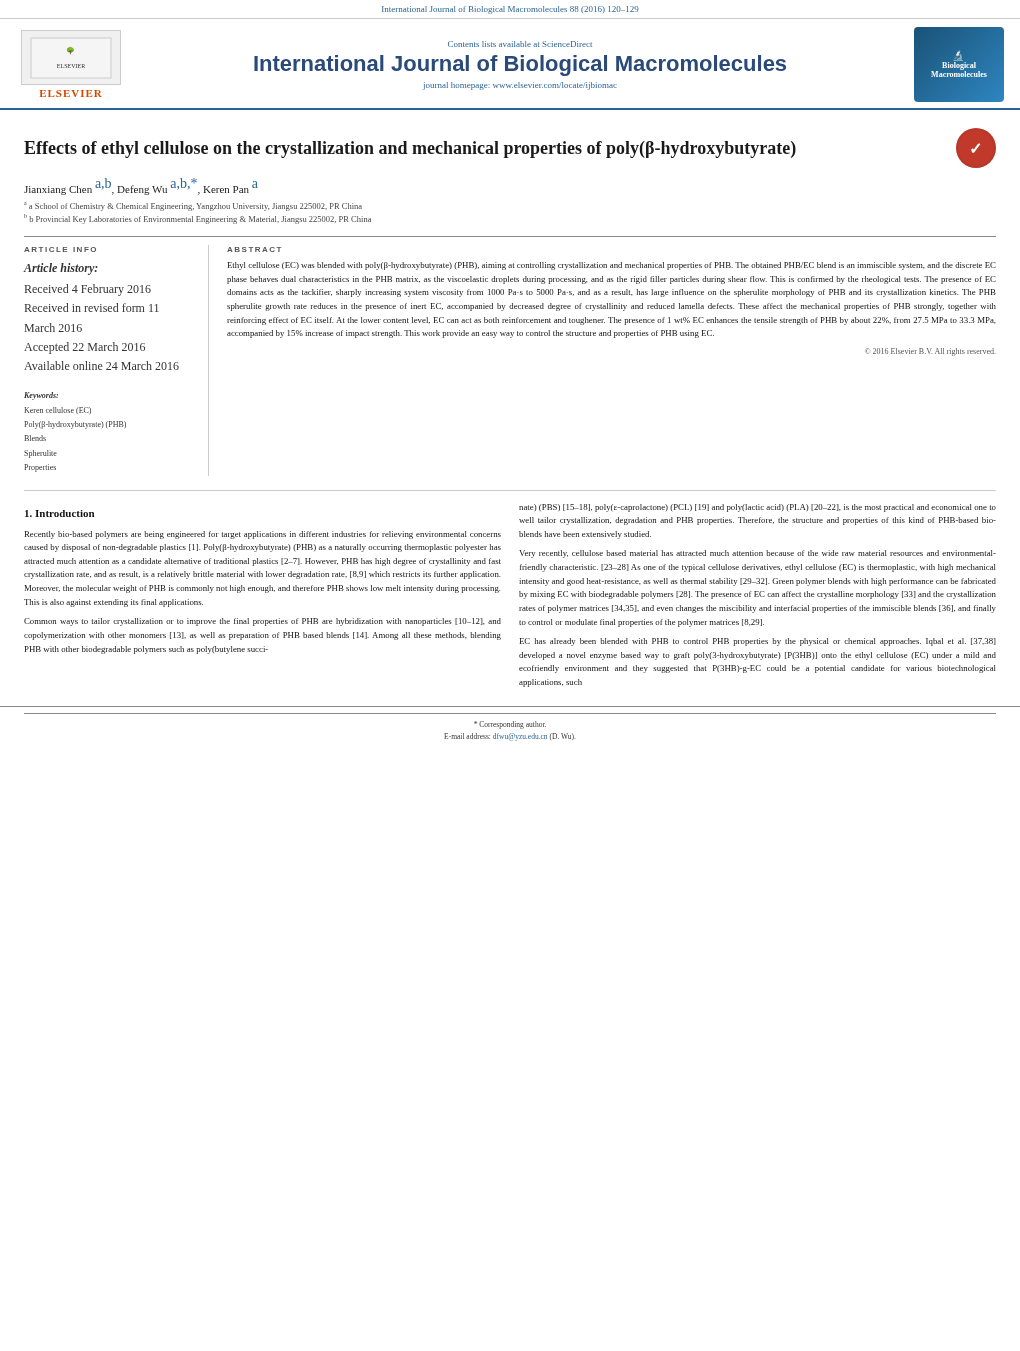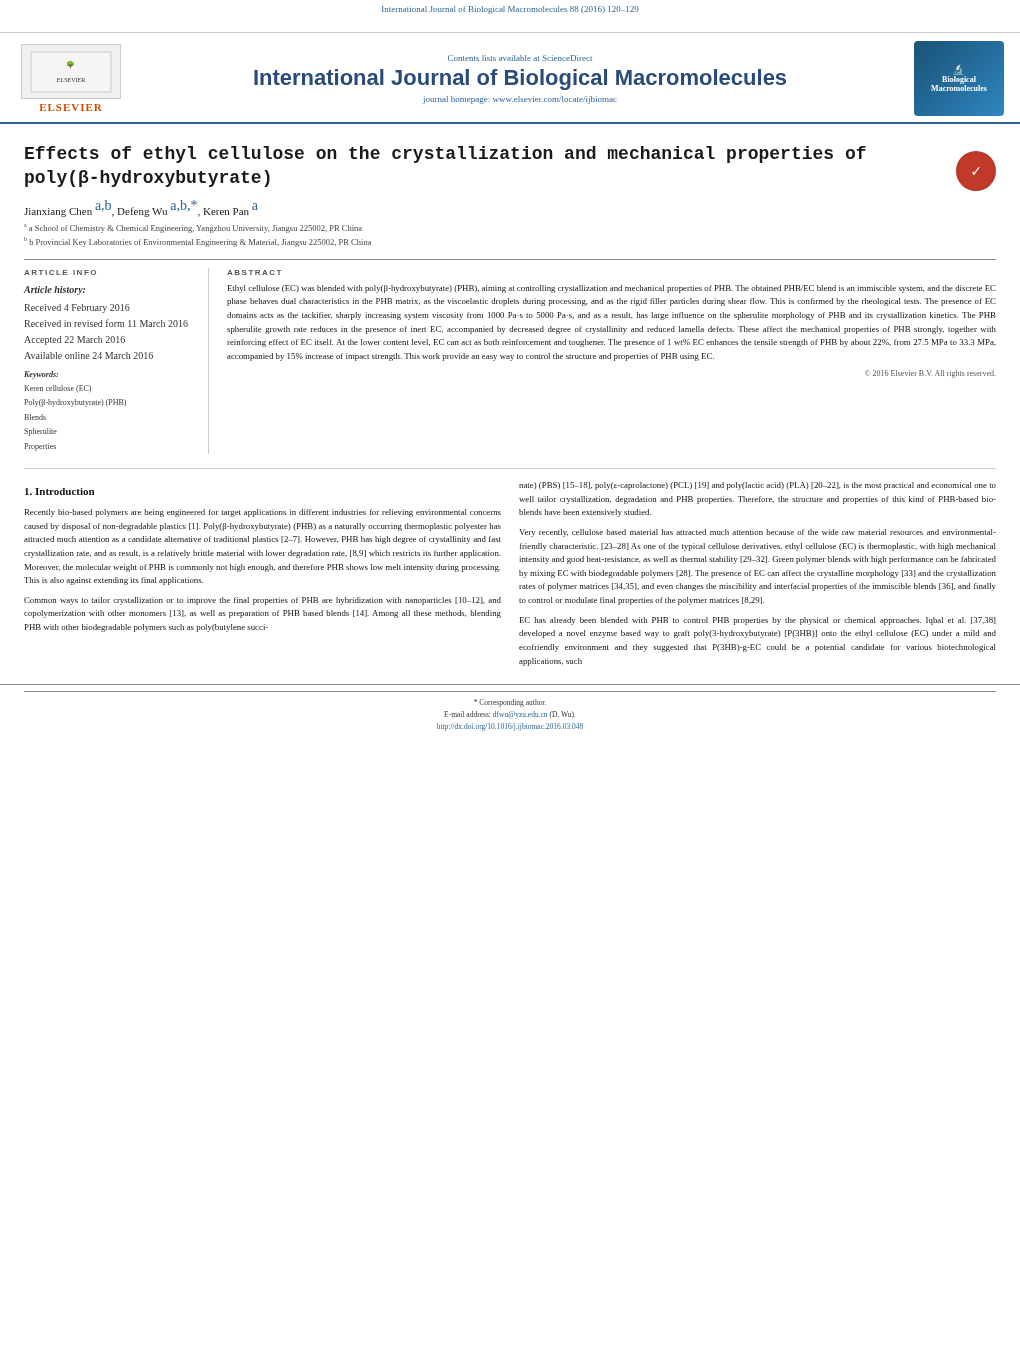--- a/index.html
+++ b/index.html
@@ -8,21 +8,21 @@
       font-family: 'Times New Roman', Times, serif;
       font-size: 10px;
       color: #000;
       width: 1020px;
       min-height: 1351px;
     }
 
     
     .top-bar {
       text-align: center;
-      padding: 4px 0 18px;
+      padding: 4px 0 4px;
       font-size: 9px;
       color: #2a6496;
       border-bottom: 1px solid #ccc;
     }
 
     
     .journal-header {
       display: flex;
       align-items: center;
       justify-content: space-between;
@@ -97,25 +97,24 @@
     }
 
     
     .article-content {
       padding: 10px 24px 10px;
     }
 
     
     .article-title-section {
       display: flex;
-      align-items: flex-end;
+      align-items: center;
       justify-content: space-between;
       margin-bottom: 8px;
       padding-top: 8px;
-      font-family: Liberation Mono, monospace;
     }
     .article-main-title {
       font-size: 18px;
       font-weight: bold;
       color: #1a1a1a;
       line-height: 1.35;
       flex: 1;
     }
     .crossmark-badge {
       width: 40px;
@@ -172,24 +171,24 @@
     .section-label {
       font-size: 8px;
       letter-spacing: 1.5px;
       color: #555;
       font-family: Arial, sans-serif;
       font-weight: bold;
       text-transform: uppercase;
       margin-bottom: 5px;
     }
     .article-history {
-      font-size: 10px;
+      font-size: 12px;
       color: #333;
       line-height: 1.6;
-      margin-bottom: 4px;
+      margin-bottom: 13px;
     }
     .article-history .hist-label {
       font-style: italic;
       font-weight: bold;
       display: block;
       margin-bottom: 2px;
     }
     .keywords-section {
       font-size: 8px;
       color: #333;
@@ -386,16 +385,13 @@
 <div class="article-footer">
   <hr style="border:none; border-top:1px solid #888; margin-bottom:6px;">
   <div class="footer-note">
     <span>* Corresponding author.</span>
   </div>
   <div class="footer-note">
     <span>E-mail address:</span>
     <span class="footer-link">dfwu@yzu.edu.cn</span>
     <span>(D. Wu).</span>
   </div>
-  <div class="footer-note">
-    <span class="footer-link">http://dx.doi.org/10.1016/j.ijbiomac.2016.03.048</span>
-  </div>
 </div>
 
 </body></html>

